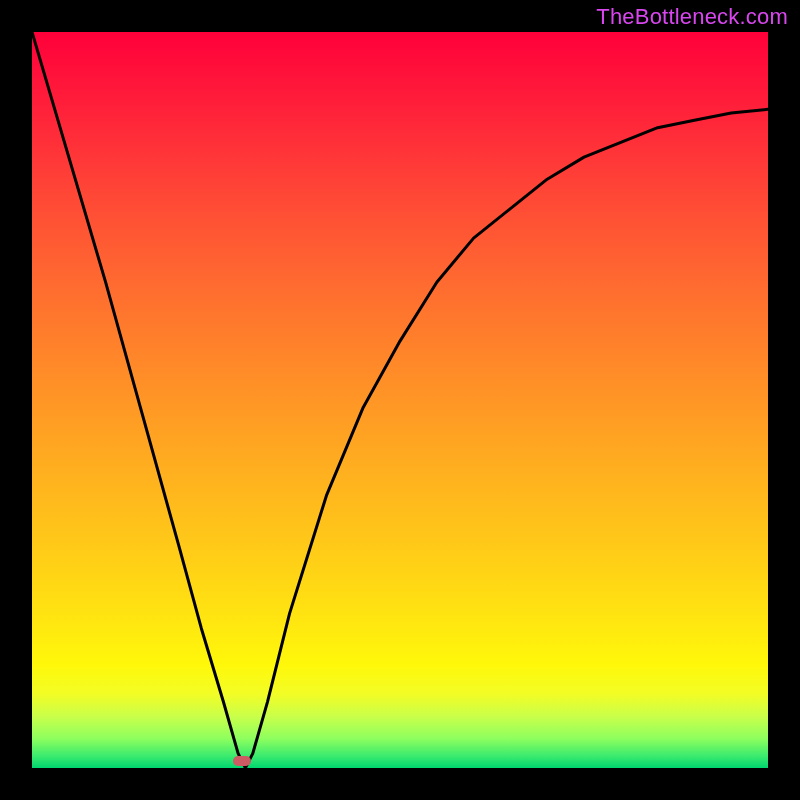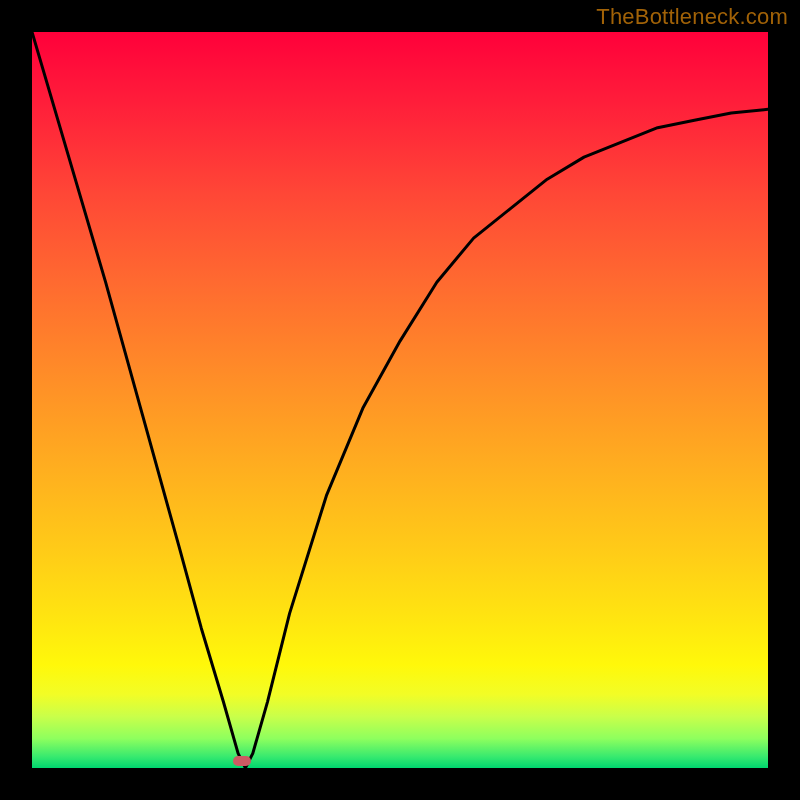--- a/index.html
+++ b/index.html
@@ -13,21 +13,21 @@
   .frame {
     width: 800px;
     height: 800px;
     background: #000;
     position: relative;
   }
   .watermark {
     position: absolute;
     top: 4px;
     right: 12px;
-    color: #a16207;
+    color: #d946ef;
     font-size: 22px;
     font-weight: 400;
     letter-spacing: 0.2px;
     z-index: 10;
   }
   .plot-area {
     position: absolute;
     top: 32px;
     left: 32px;
     width: 736px;

